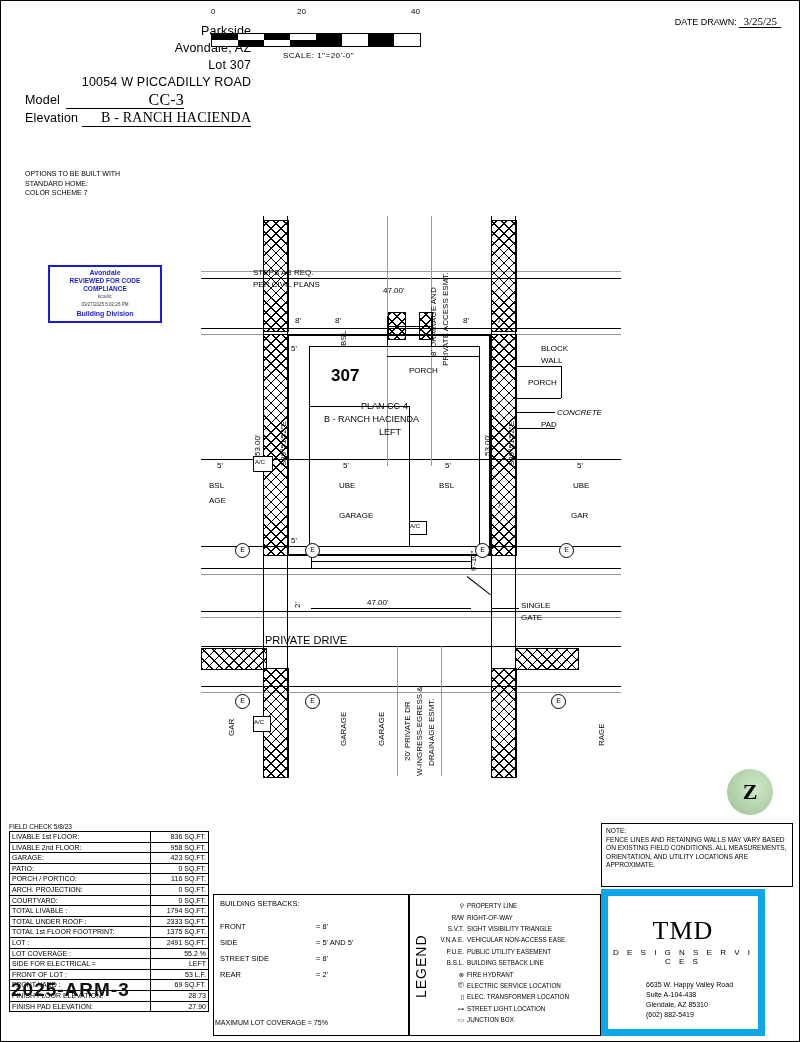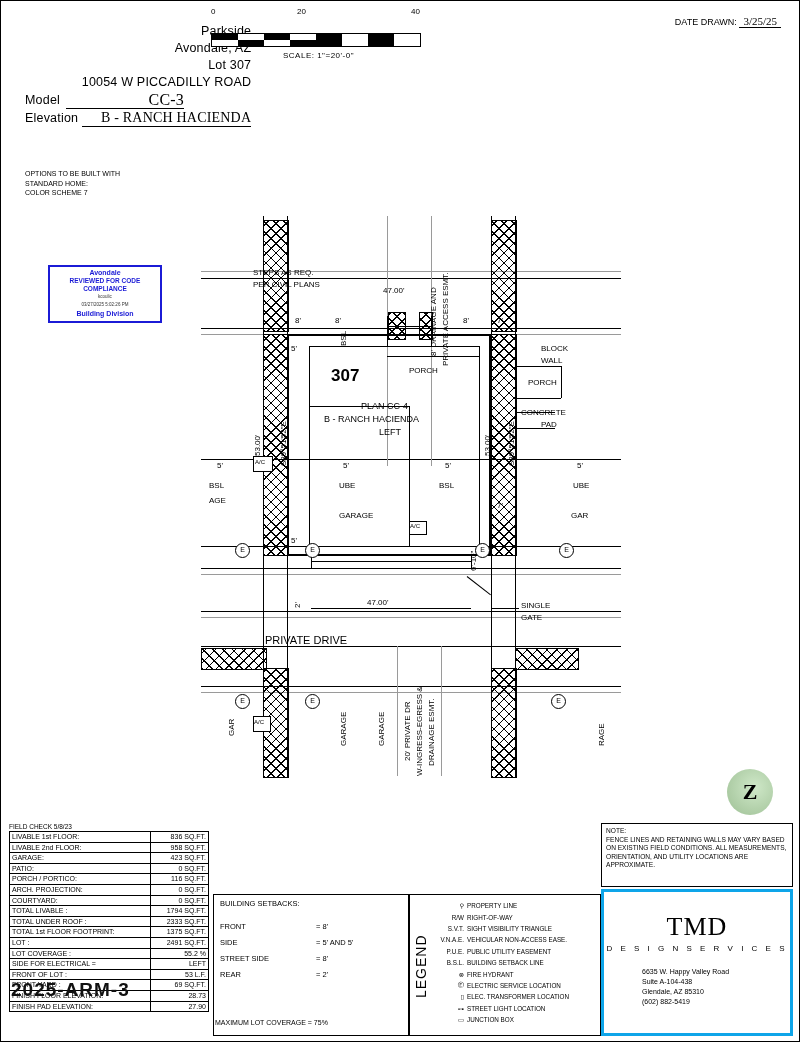--- a/index.html
+++ b/index.html
@@ -54,21 +54,21 @@
   #areatbl td.r{text-align:right;}
   #setb{position:absolute;left:212px;top:893px;width:196px;height:142px;border:1px solid #000;font-size:7.5px;padding:4px 6px;box-sizing:border-box;}
   #setb .row{display:flex;justify-content:space-between;margin-top:7px;}
   #legendbox{position:absolute;left:408px;top:893px;width:192px;height:142px;border:1px solid #000;font-size:6.3px;box-sizing:border-box;}
   #legendbox .lg{position:absolute;left:3px;top:6px;writing-mode:vertical-rl;transform:rotate(180deg);font-size:14px;letter-spacing:1px;height:130px;text-align:center;}
   #legendbox ul{list-style:none;margin:0;padding:5px 2px 0 26px;}
   #legendbox li{display:flex;gap:3px;height:11.4px;align-items:center;}
   #legendbox li .ab{width:28px;text-align:right;font-size:6.3px;}
   #legendbox li .de{font-size:6.3px;}
   #note{position:absolute;left:600px;top:822px;width:192px;height:64px;border:1px solid #000;font-size:6.6px;padding:3px 4px;box-sizing:border-box;line-height:8.6px;}
-  #tmd{position:absolute;left:600px;top:888px;width:192px;height:147px;border:3px solid #0ea5e9;box-sizing:border-box;text-align:center;}
+  #tmd{position:absolute;left:600px;top:888px;width:164px;height:147px;border:7px solid #0ea5e9;box-sizing:border-box;text-align:center;}
   #tmd .brand{font-family:"Liberation Serif",serif;font-size:26px;letter-spacing:1px;margin-top:20px;}
   #tmd .sub{font-size:8px;letter-spacing:3px;margin-top:2px;}
   #tmd .addr{font-size:7px;text-align:left;margin:14px 0 0 38px;line-height:10px;}
   #northwrap{position:absolute;left:726px;top:768px;width:46px;height:46px;}
   #northwrap .gl{position:absolute;inset:0;border-radius:50%;background:radial-gradient(circle at 60% 40%,#cfe8c8,#9dbf94);}
   #northwrap .z{position:absolute;inset:0;display:flex;align-items:center;justify-content:center;font-family:"Liberation Serif",serif;font-size:22px;font-weight:bold;}
   #watermark{position:absolute;left:10px;top:978px;font-size:19px;font-weight:bold;letter-spacing:1px;color:#111;}
   #maxlot{position:absolute;left:214px;top:1018px;font-size:7px;}
 </style>
 </head>
@@ -220,21 +220,21 @@
     <div class="lbl" style="left:63px;top:503px;font-size:6px;">A/C</div>
 
     <div class="lbl" style="left:62px;top:52px;">STEPS AS REQ.</div>
     <div class="lbl" style="left:62px;top:64px;">PER CIVIL PLANS</div>
 
     <div class="lbl rot90" style="left:238px;top:140px;">8' DRAINAGE AND</div>
     <div class="lbl rot90" style="left:250px;top:150px;">PRIVATE ACCESS ESMT.</div>
 
     <div class="lbl" style="left:350px;top:128px;">BLOCK</div>
     <div class="lbl" style="left:350px;top:140px;">WALL</div>
-    <div class="lbl" style="left:330px;top:192px;">CONCRETE</div>
+    <div class="lbl" style="left:366px;top:192px;font-style:italic;">CONCRETE</div>
     <div class="lbl" style="left:350px;top:204px;">PAD</div>
     <div class="lbl" style="left:330px;top:385px;">SINGLE</div>
     <div class="lbl" style="left:330px;top:397px;">GATE</div>
     <div class="ln lnh" style="left:300px;top:392px;width:28px;"></div>
     <div class="ln" style="left:276px;top:360px;width:30px;height:1px;transform:rotate(38deg);transform-origin:left center;"></div>
 
     <div class="lbl" style="left:74px;top:418px;font-size:11px;">PRIVATE DRIVE</div>
 
     <div class="lbl rot90" style="left:212px;top:545px;">20' PRIVATE DR</div>
     <div class="lbl rot90" style="left:224px;top:560px;">W-INGRESS-EGRESS &amp;</div>

